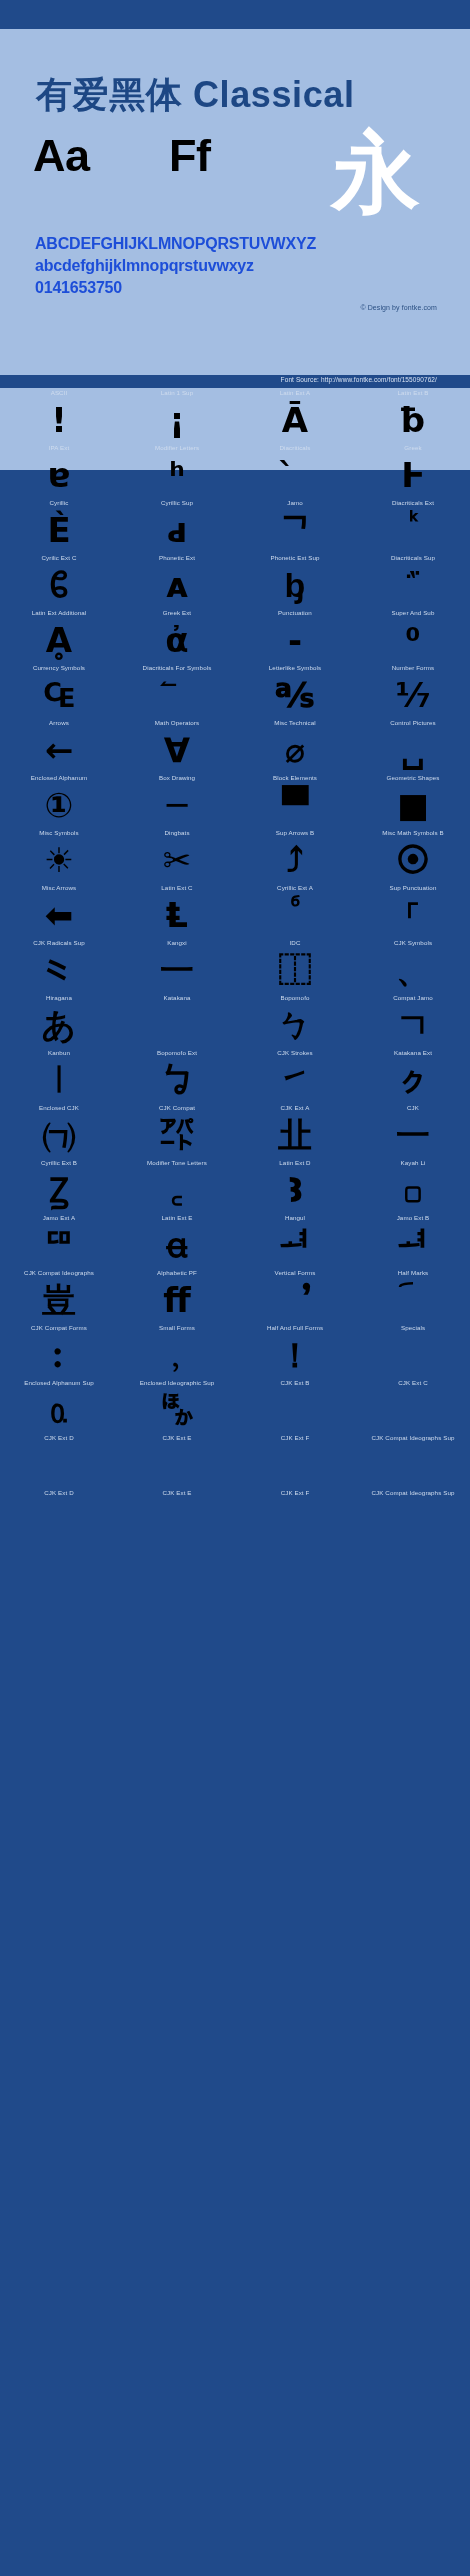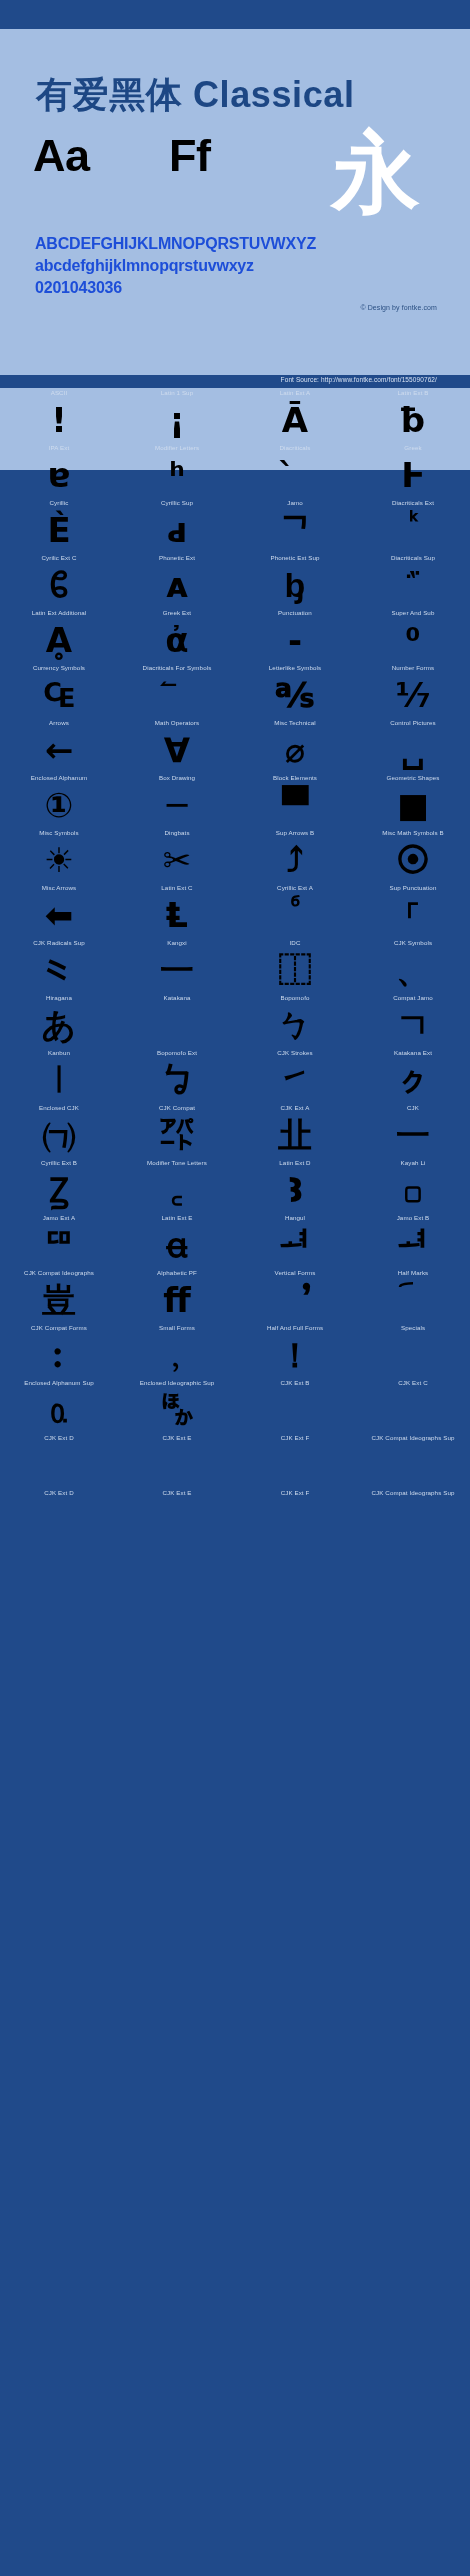--- a/index.html
+++ b/index.html
@@ -178,21 +178,21 @@
 
     <div class="sample-grid">
       <div class="sample-cell">Aa</div>
       <div class="sample-cell">Ff</div>
       <div class="sample-cell sample-cjk">永</div>
     </div>
 
     <div class="alpha-block">
       <div class="alpha-line">ABCDEFGHIJKLMNOPQRSTUVWXYZ</div>
       <div class="alpha-line">abcdefghijklmnopqrstuvwxyz</div>
-      <div class="alpha-line">0201043036</div>
+      <div class="alpha-line">0141653750</div>
     </div>
 
     <div class="copyright">© Design by fontke.com</div>
   </div>
 
   <div class="source-bar">
     <div class="source-text">Font Source: http://www.fontke.com/font/155090762/</div>
   </div>
 
   <div class="block-grid">

